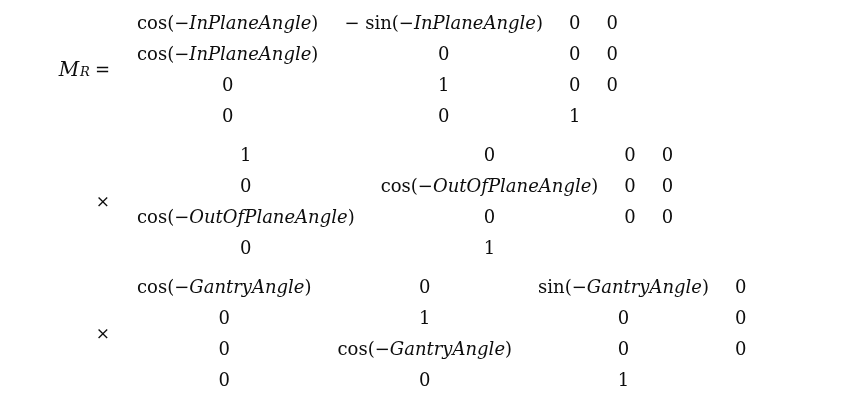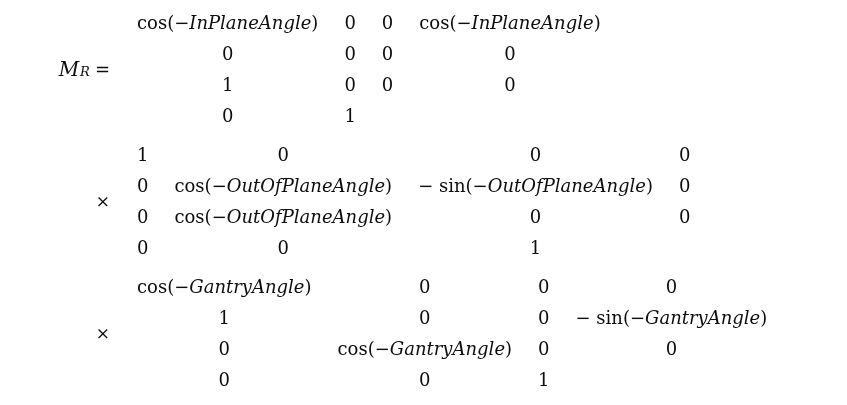--- a/index.html
+++ b/index.html
@@ -99,20 +99,21 @@
     <div class="eq-row">
       <div class="eq-label">
         <span class="mvar">M</span>
         <span class="msub">R</span>
         <span class="equals">=</span>
       </div>
       <div class="matrix">
         <span class="paren l"></span>
         <div class="mgrid" style="grid-template-columns: repeat(4, auto);">
             <span class="cell"><span>cos(−</span><span class="var">InPlaneAngle</span><span>)</span></span>
+            <span class="cell"><span>− sin(−</span><span class="var">InPlaneAngle</span><span>)</span></span>
             <span class="cell"><span>0</span></span>
             <span class="cell"><span>0</span></span>
             <span class="cell"><span>cos(−</span><span class="var">InPlaneAngle</span><span>)</span></span>
             <span class="cell"><span>0</span></span>
             <span class="cell"><span>0</span></span>
             <span class="cell"><span>0</span></span>
             <span class="cell"><span>0</span></span>
             <span class="cell"><span>1</span></span>
             <span class="cell"><span>0</span></span>
             <span class="cell"><span>0</span></span>
@@ -130,21 +131,20 @@
       </div>
       <div class="matrix">
         <span class="paren l"></span>
         <div class="mgrid" style="grid-template-columns: repeat(4, auto);">
             <span class="cell"><span>1</span></span>
             <span class="cell"><span>0</span></span>
             <span class="cell"><span>0</span></span>
             <span class="cell"><span>0</span></span>
             <span class="cell"><span>0</span></span>
             <span class="cell"><span>cos(−</span><span class="var">OutOfPlaneAngle</span><span>)</span></span>
-            <span class="cell"><span>− sin(−</span><span class="var">OutOfPlaneAngle</span><span>)</span></span>
             <span class="cell"><span>0</span></span>
             <span class="cell"><span>0</span></span>
             <span class="cell"><span>cos(−</span><span class="var">OutOfPlaneAngle</span><span>)</span></span>
             <span class="cell"><span>0</span></span>
             <span class="cell"><span>0</span></span>
             <span class="cell"><span>0</span></span>
             <span class="cell"><span>0</span></span>
             <span class="cell"><span>1</span></span>
           </div>
         <span class="paren r"></span>
@@ -153,26 +153,26 @@
 
     <div class="eq-row">
       <div class="eq-label">
         <span class="times">×</span>
       </div>
       <div class="matrix">
         <span class="paren l"></span>
         <div class="mgrid" style="grid-template-columns: repeat(4, auto);">
             <span class="cell"><span>cos(−</span><span class="var">GantryAngle</span><span>)</span></span>
             <span class="cell"><span>0</span></span>
+            <span class="cell"><span>sin(−</span><span class="var">GantryAngle</span><span>)</span></span>
             <span class="cell"><span>0</span></span>
             <span class="cell"><span>0</span></span>
             <span class="cell"><span>1</span></span>
             <span class="cell"><span>0</span></span>
             <span class="cell"><span>0</span></span>
-            <span class="cell"><span>− sin(−</span><span class="var">GantryAngle</span><span>)</span></span>
             <span class="cell"><span>0</span></span>
             <span class="cell"><span>cos(−</span><span class="var">GantryAngle</span><span>)</span></span>
             <span class="cell"><span>0</span></span>
             <span class="cell"><span>0</span></span>
             <span class="cell"><span>0</span></span>
             <span class="cell"><span>0</span></span>
             <span class="cell"><span>1</span></span>
           </div>
         <span class="paren r"></span>
       </div>

